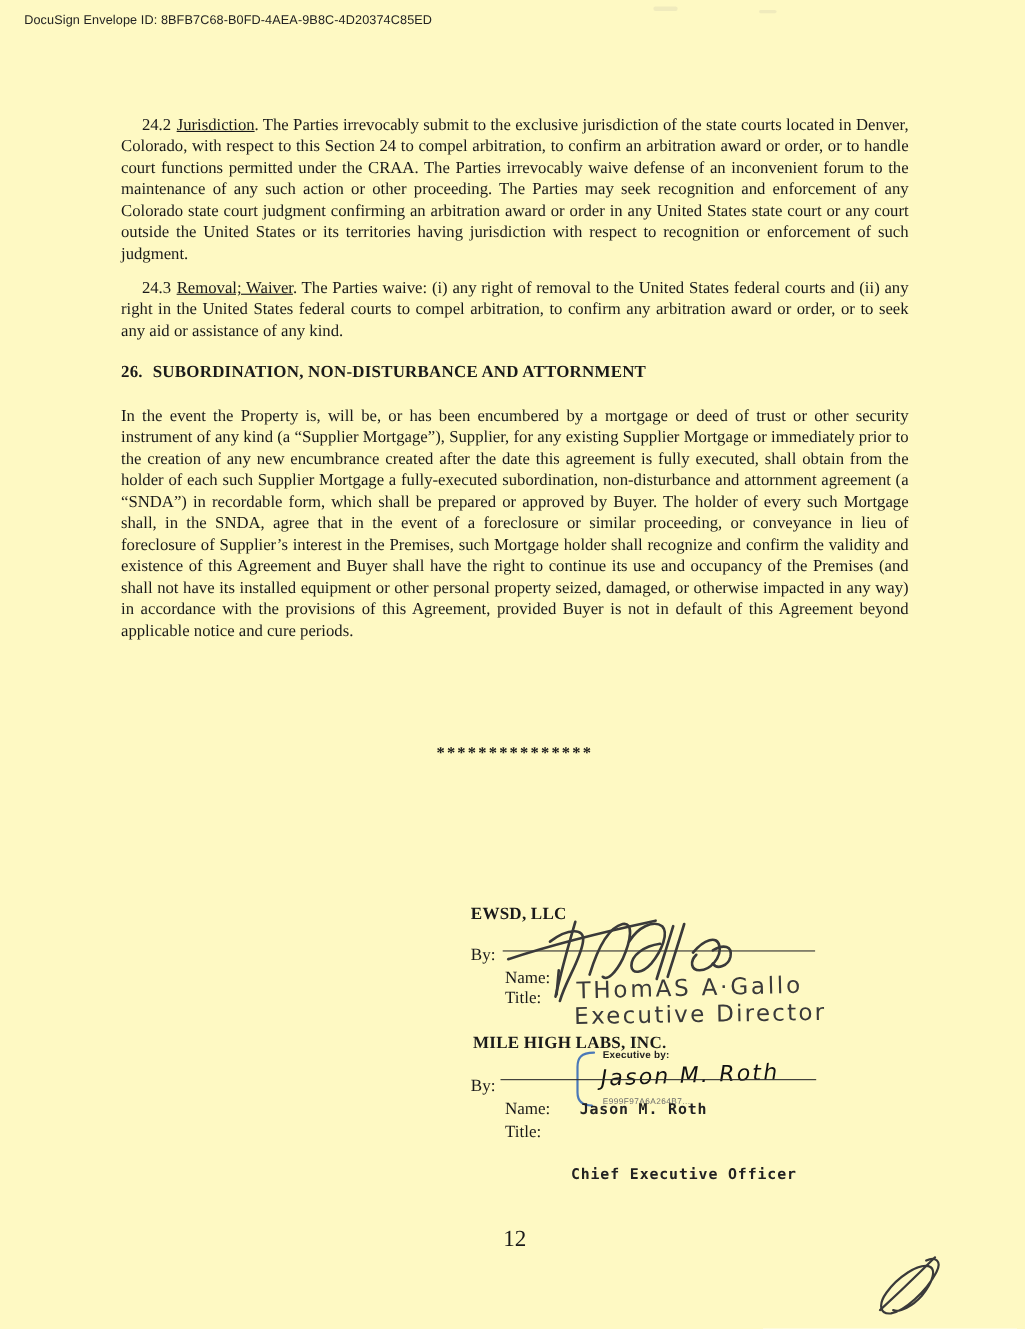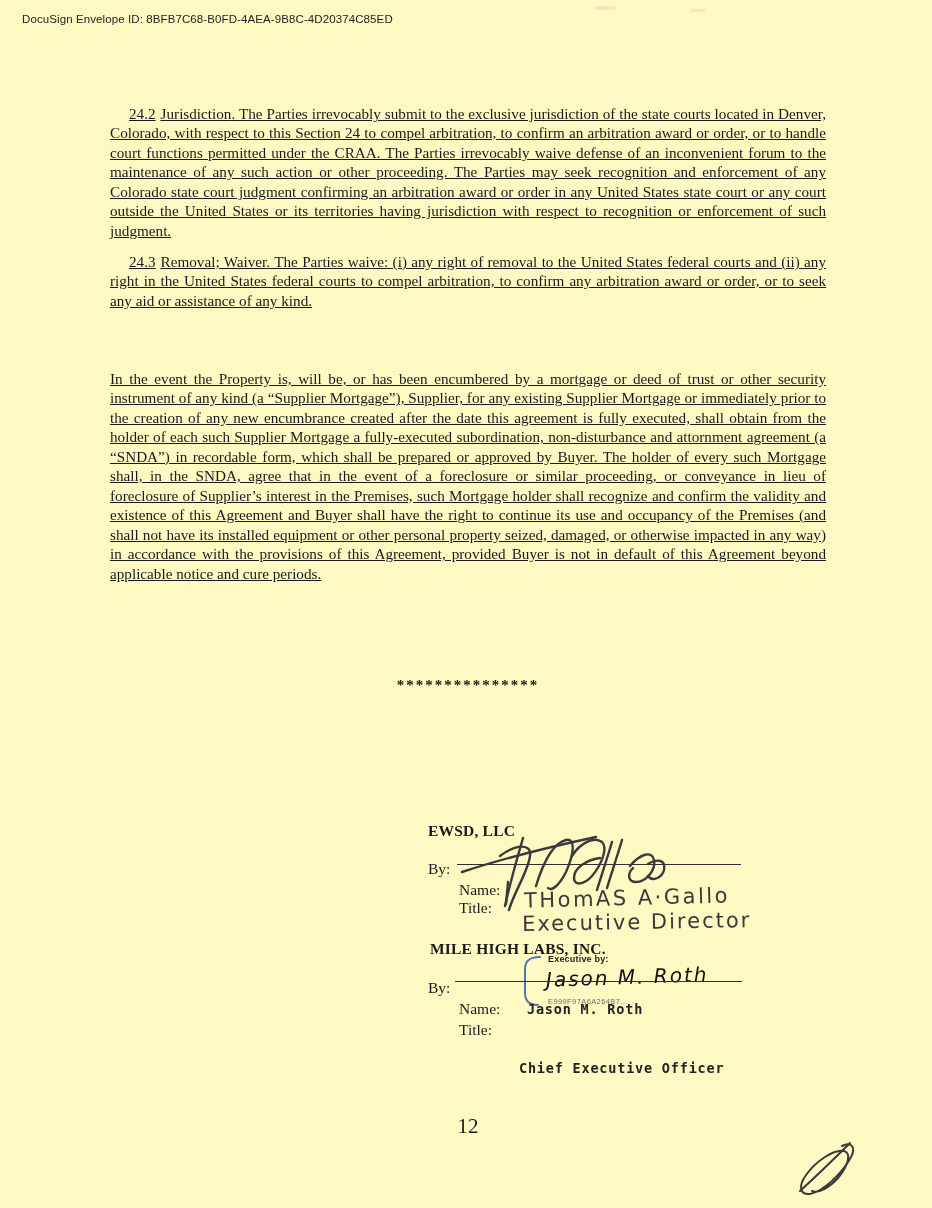--- a/index.html
+++ b/index.html
@@ -14,21 +14,20 @@
   }
   .envelope-header {
     position:absolute; left:22px; top:13px;
     font-family:"Liberation Sans", sans-serif;
     font-size:11.5px; color:#222; letter-spacing:0.1px;
   }
   .textcol {
     position:absolute; left:110px; width:716px;
     font-size:15.2px; line-height:19.45px;
     text-align:justify;
-    text-decoration:underline;
   }
   .indent { text-indent:19px; }
   .u { text-decoration:underline; }
   .sec-num { margin-right:5px; }
   .heading {
     position:absolute; left:110px; width:716px;
     font-size:15.4px; font-weight:bold; letter-spacing:0.2px;
   }
   .heading .sec-num { margin-right:9px; }
   .separator {
@@ -87,20 +86,23 @@
   <div class="envelope-header">DocuSign Envelope ID: 8BFB7C68-B0FD-4AEA-9B8C-4D20374C85ED</div>
 
   <div class="textcol indent" style="top:104px;">
     <span class="sec-num">24.2</span><span class="u">Jurisdiction</span><span>. The Parties irrevocably submit to the exclusive jurisdiction of the state courts located in Denver, Colorado, with respect to this Section 24 to compel arbitration, to confirm an arbitration award or order, or to handle court functions permitted under the CRAA. The Parties irrevocably waive defense of an inconvenient forum to the maintenance of any such action or other proceeding. The Parties may seek recognition and enforcement of any Colorado state court judgment confirming an arbitration award or order in any United States state court or any court outside the United States or its territories having jurisdiction with respect to recognition or enforcement of such judgment.</span>
   </div>
 
   <div class="textcol indent" style="top:252px;">
     <span class="sec-num">24.3</span><span class="u">Removal; Waiver</span><span>. The Parties waive: (i) any right of removal to the United States federal courts and (ii) any right in the United States federal courts to compel arbitration, to confirm any arbitration award or order, or to seek any aid or assistance of any kind.</span>
   </div>
 
+  <div class="heading" style="top:330px;">
+    <span class="sec-num">26.</span><span>SUBORDINATION, NON-DISTURBANCE AND ATTORNMENT</span>
+  </div>
 
   <div class="textcol" style="top:369px;">In the event the Property is, will be, or has been encumbered by a mortgage or deed of trust or other security instrument of any kind (a “Supplier Mortgage”), Supplier, for any existing Supplier Mortgage or immediately prior to the creation of any new encumbrance created after the date this agreement is fully executed, shall obtain from the holder of each such Supplier Mortgage a fully-executed subordination, non-disturbance and attornment agreement (a “SNDA”) in recordable form, which shall be prepared or approved by Buyer. The holder of every such Mortgage shall, in the SNDA, agree that in the event of a foreclosure or similar proceeding, or conveyance in lieu of foreclosure of Supplier’s interest in the Premises, such Mortgage holder shall recognize and confirm the validity and existence of this Agreement and Buyer shall have the right to continue its use and occupancy of the Premises (and shall not have its installed equipment or other personal property seized, damaged, or otherwise impacted in any way) in accordance with the provisions of this Agreement, provided Buyer is not in default of this Agreement beyond applicable notice and cure periods.</div>
 
   <div class="separator" style="top:677px;">***************</div>
 
 
   <div class="sig-label company" style="left:428px; top:822px;">EWSD, LLC</div>
   <div class="sig-label" style="left:428px; top:860px;">By:</div>
   <div class="sig-line" style="left:457px; top:864px; width:284px;"></div>
   <div class="sig-label" style="left:459px; top:881px;">Name:</div>

